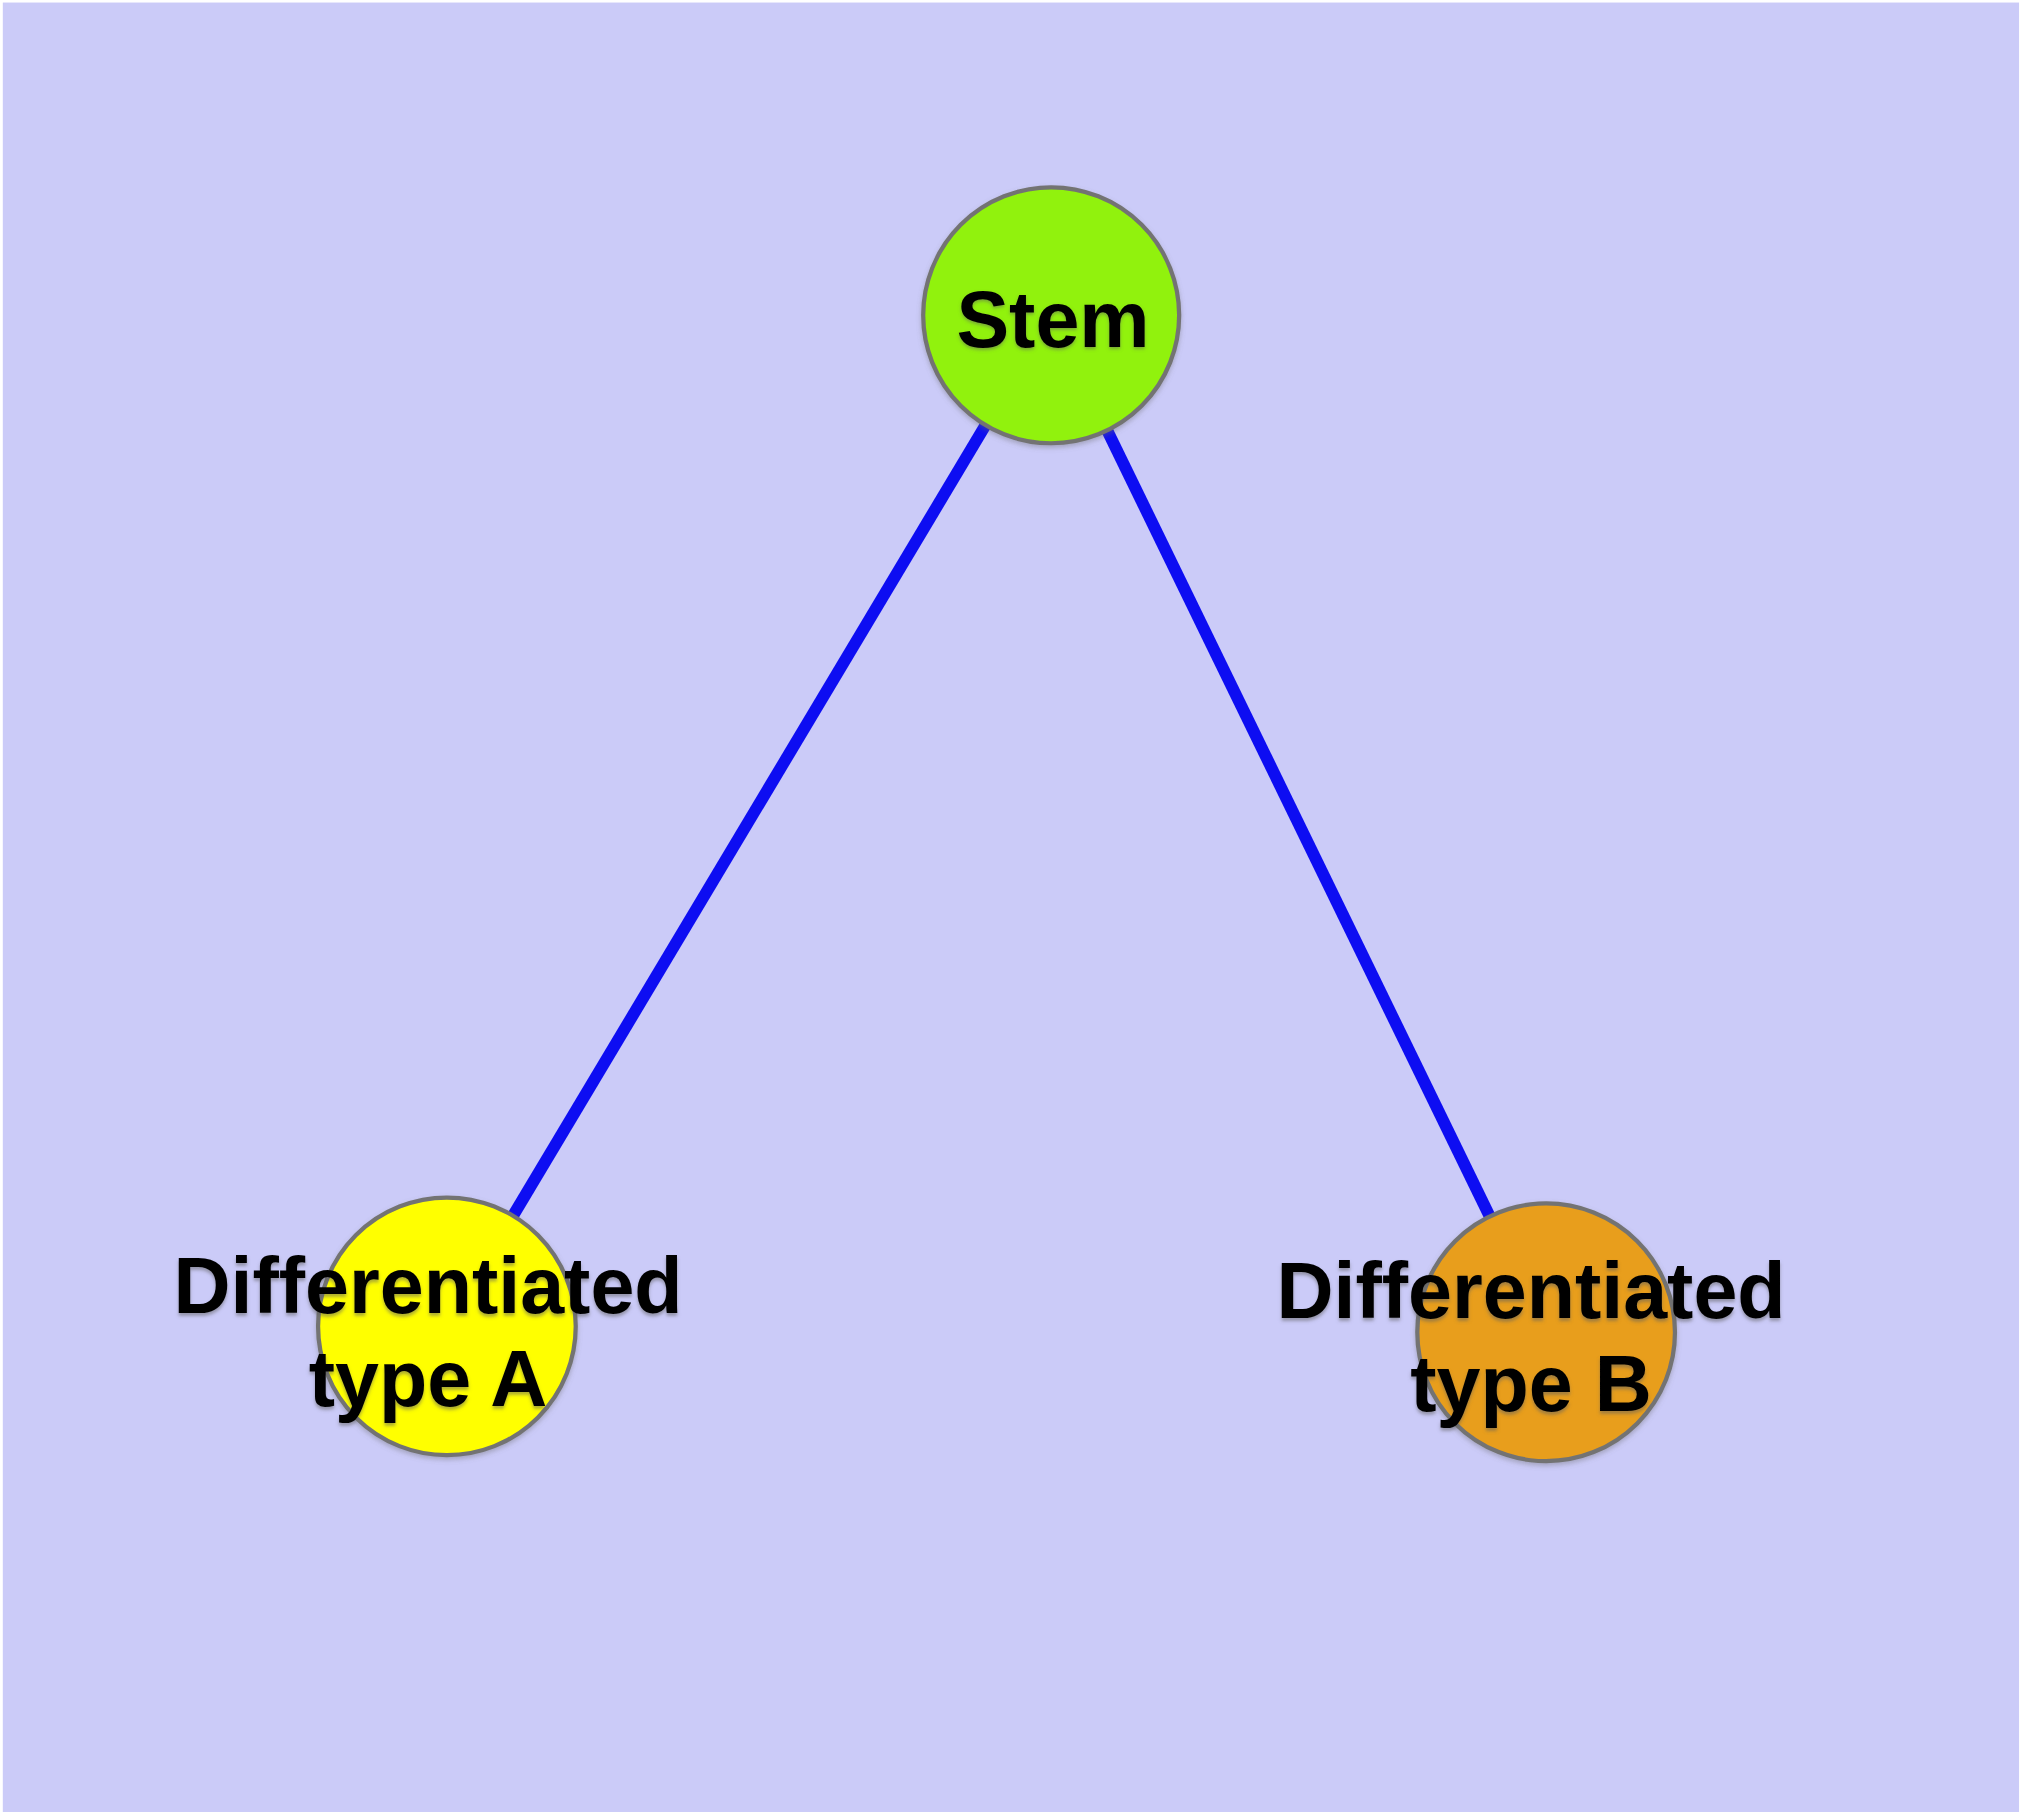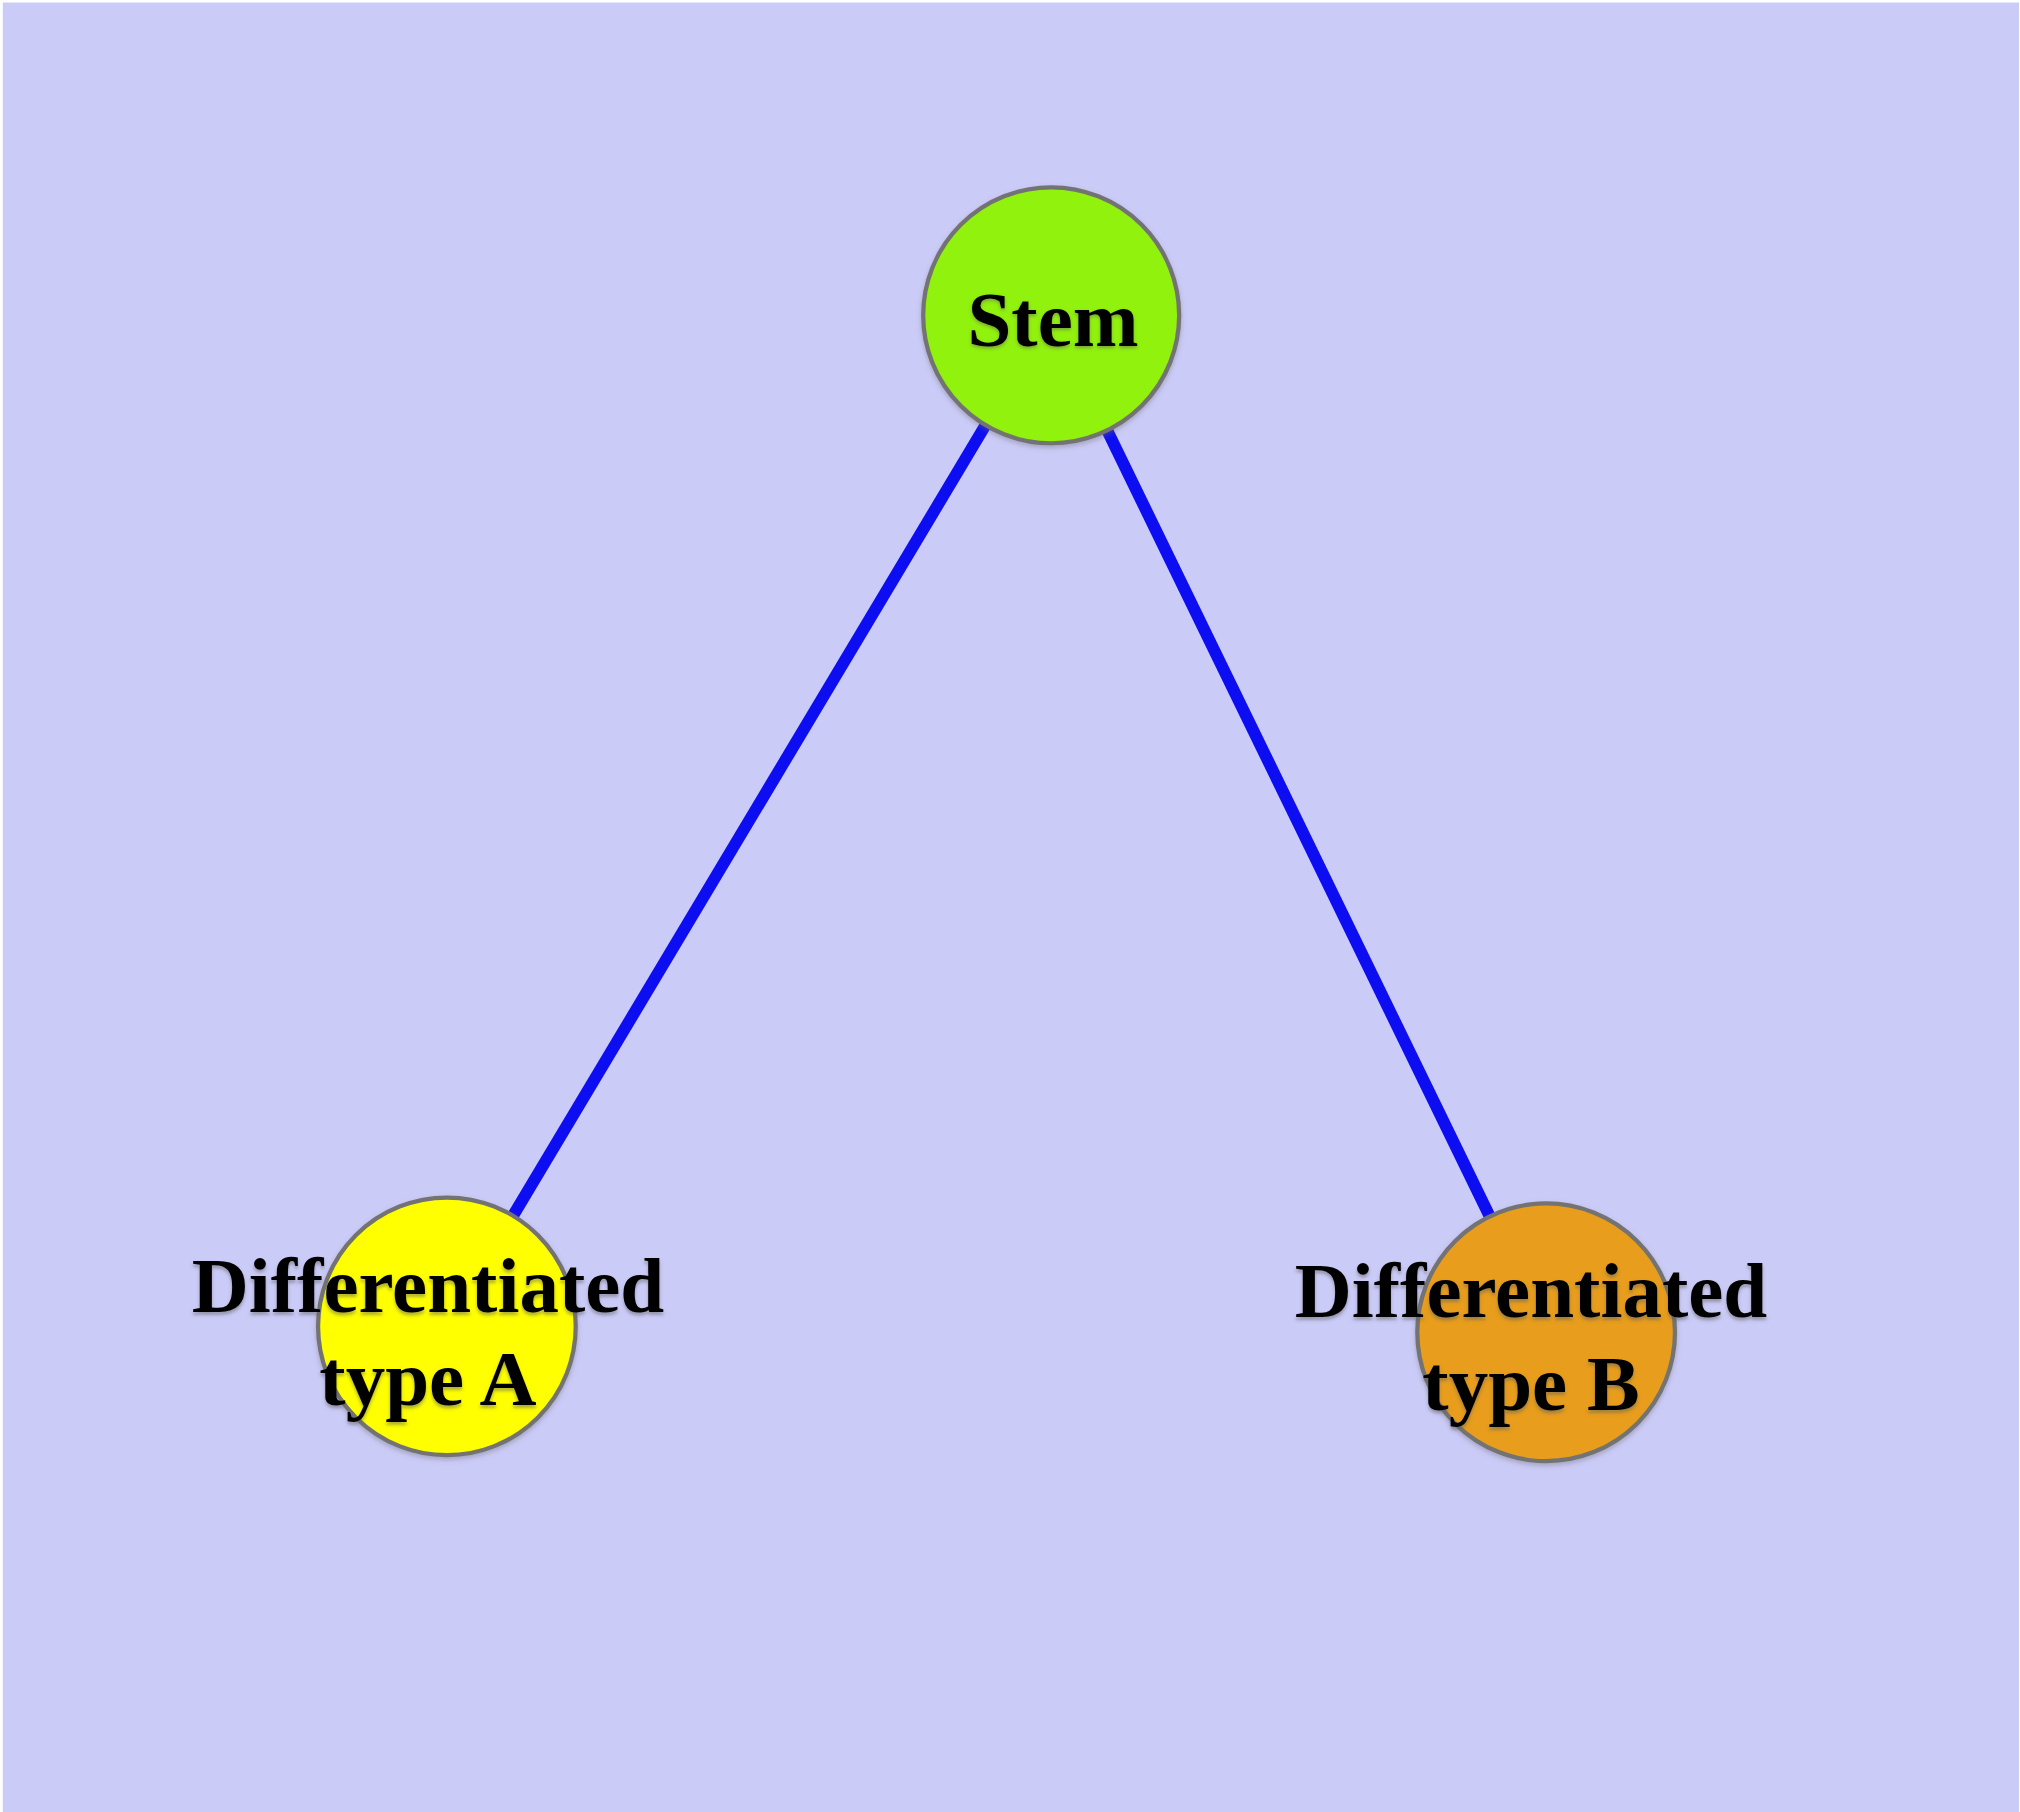--- a/index.html
+++ b/index.html
@@ -6,21 +6,20 @@
     margin: 0;
     padding: 0;
     background: #ffffff; 
     font-family: "Liberation Sans", "DejaVu Sans", sans-serif;
   }
   .canvas {
     position: relative;
     width: 2021px;
     height: 1812px;
     overflow: hidden;
-    font-family: Liberation Serif, serif;
   }
   .graph-svg {
     position: absolute;
     left: 0;
     top: 0;
   }
   .node-label {
     position: absolute;
     transform: translate(-50%, -50%);
     font-weight: bold;

